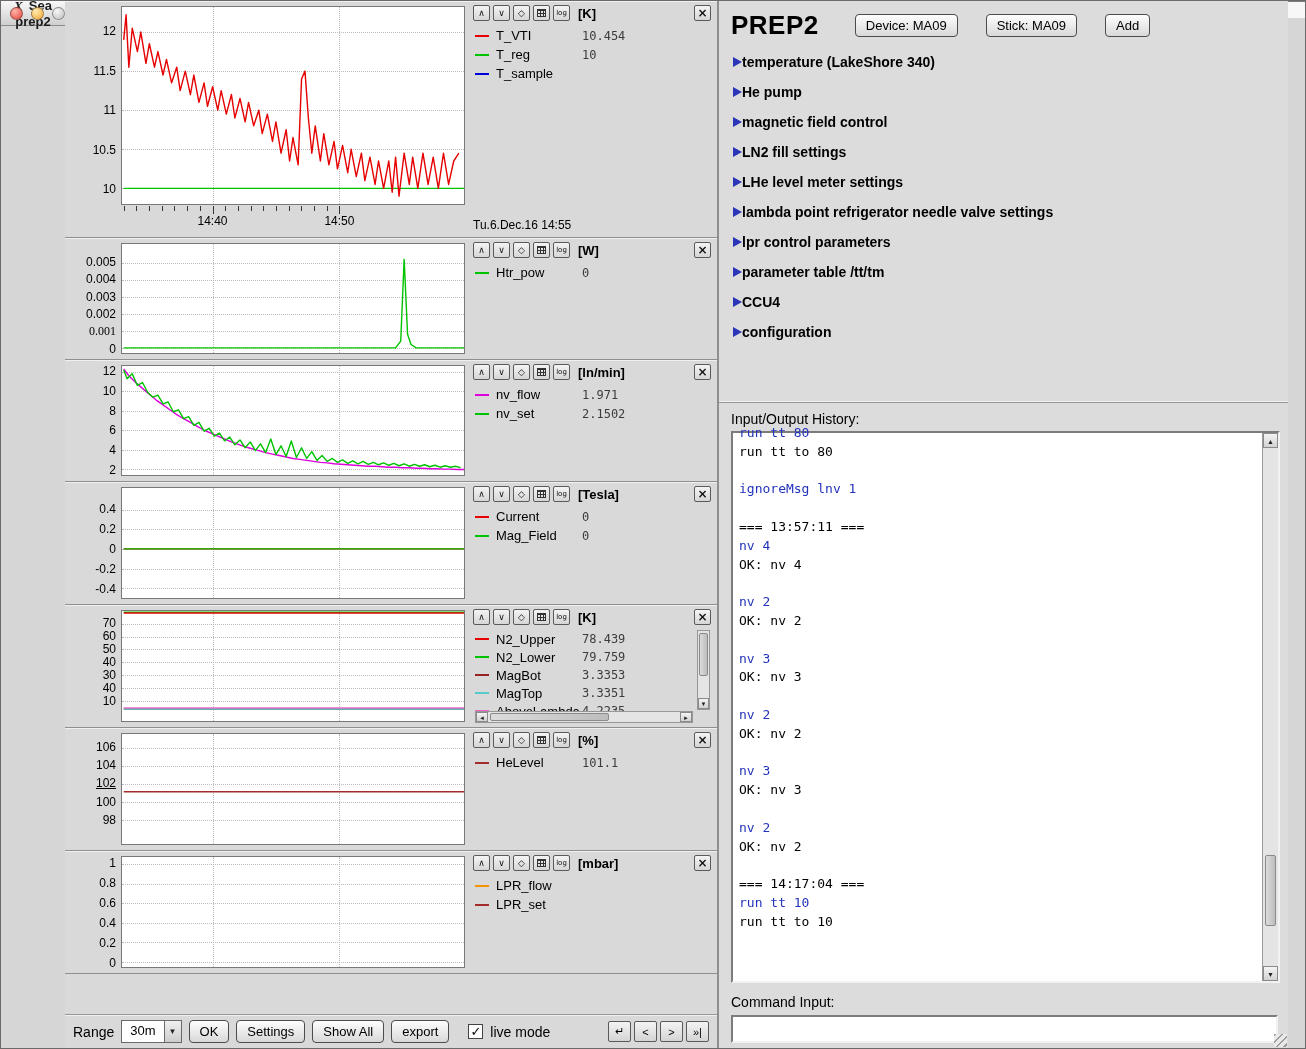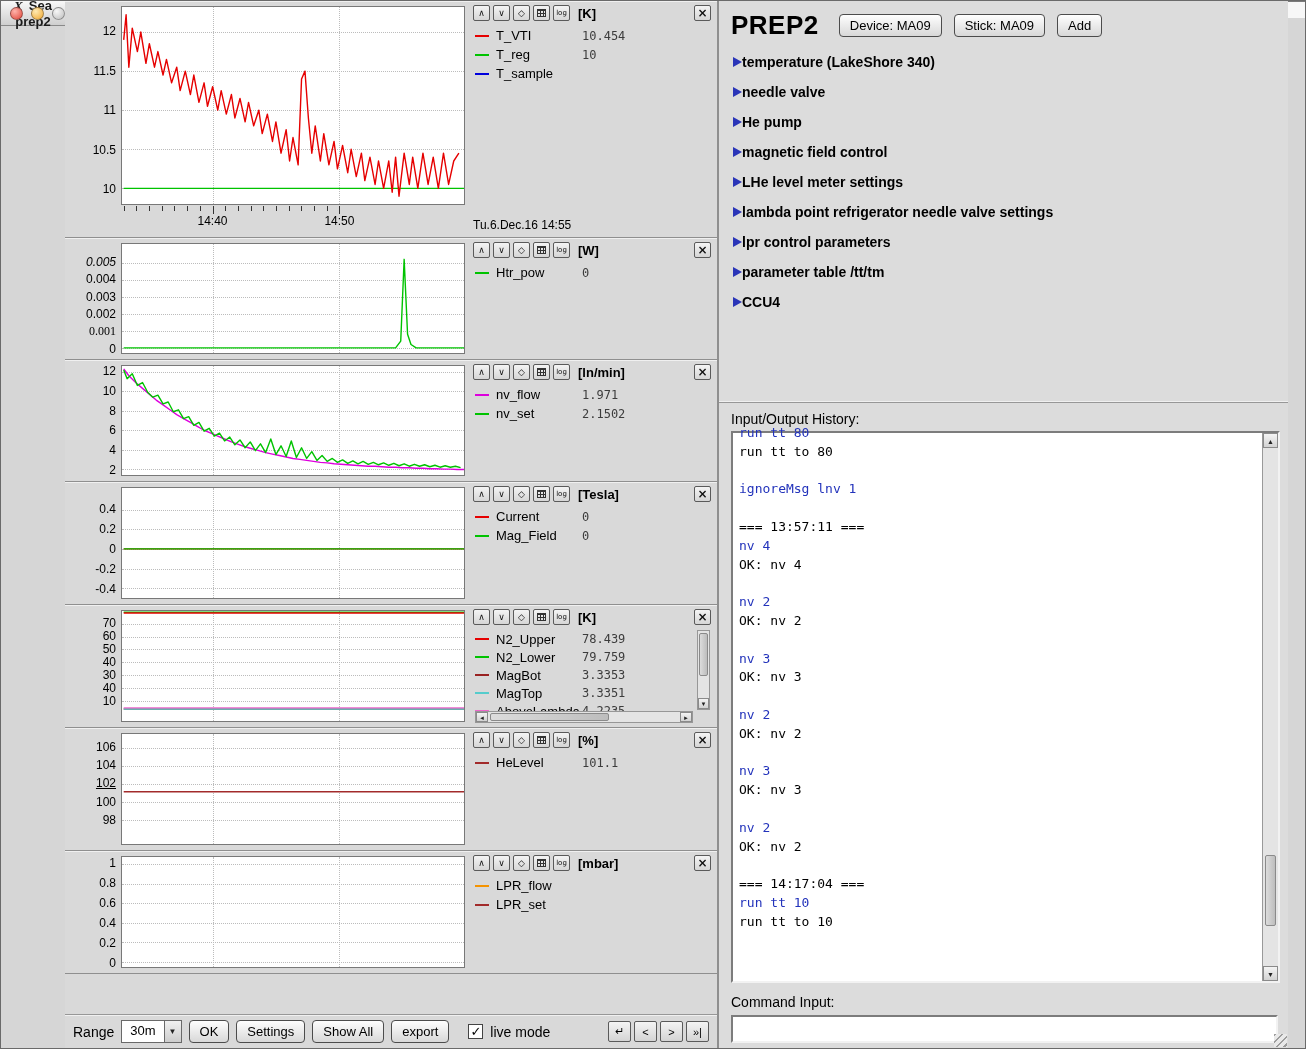--- a/index.html
+++ b/index.html
@@ -66,21 +66,21 @@
   .combo{height:23px;border:1px solid #696969;background:#fff;display:flex;align-items:stretch}
   .combo-val{padding:2px 8px 0 8px;font-size:13px}
   .combo-arrow{width:17px;background:linear-gradient(#f0f0f0,#cdcdcd);border-left:1px solid #696969;font-size:8px;display:flex;align-items:center;justify-content:center;color:#222}
   .btn{font-size:13px;padding:3px 10px;border:1px solid #4c4c4c;border-radius:4px;background:linear-gradient(#fefefe,#d8d8d8);color:#000}
   .cb{width:15px;height:15px;border:1px solid #444;background:#fff;display:flex;align-items:center;justify-content:center;font-size:13px;margin-left:12px}
   .cblabel{font-size:14px}
   .navgrp{margin-left:auto;display:flex;gap:3px}
   .navbtn{width:23px;height:21px;border:1px solid #5a5a5a;border-radius:2px;background:linear-gradient(#f4f4f4,#d4d4d4);font-size:11px;display:flex;align-items:center;justify-content:center;padding:0}
   
   .p2block{height:402px;flex:0 0 402px;border-bottom:1px solid #979797;box-shadow:inset 0 -1px 0 #f0f0f0}
-  .p2head{display:flex;align-items:center;gap:12px;padding:9px 28px 6px 12px}
+  .p2head{display:flex;align-items:center;gap:28px;padding:9px 28px 6px 12px}
   .p2title{font-size:26px;font-weight:bold;letter-spacing:.5px;margin-right:8px}
   .titem{display:flex;align-items:center;height:30px;padding-left:14px;font-weight:bold;font-size:14px;cursor:default}
   .tri{width:0;height:0;border-left:9px solid #2a35b8;border-top:5px solid transparent;border-bottom:5px solid transparent;flex:0 0 9px}
   .iosec{flex:1;display:flex;flex-direction:column;min-height:0}
   .seclabel{font-size:14px;padding:8px 12px 4px 12px}
   .sunken{border:2px solid;border-color:#7c7c7c #f2f2f2 #f2f2f2 #7c7c7c}
   .iobox{flex:1;margin:0 8px 3px 12px;position:relative;background:#fff;min-height:0}
   .iocontent{position:absolute;left:0;top:0;right:17px;bottom:0;overflow:hidden;padding:0 6px;font-family:"DejaVu Sans Mono","Liberation Mono",monospace;font-size:13px;line-height:18.8px;margin-top:-9px}
   .ioline{white-space:pre}
   .ioline.cmd{color:#2333bb}
@@ -189,21 +189,21 @@
                   <span class="lname">T_sample</span>
                   <span class="lval"></span>
                 </div>
               </div>
               <div class="tstamp">Tu.6.Dec.16 14:55</div>
             </div>
           </div>
           <div class="chart-row" style="height: 122px; flex: 0 0 122px;">
             <div class="ycol">
               <div class="yinner">
-                <div class="ytick" style="top: calc(17.19% - 7px); font-style: italic;">0.005</div>
+                <div class="ytick" style="top: calc(17.19% - 7px);">0.005</div>
                 <div class="ytick" style="top: calc(32.81% - 7px);">0.004</div>
                 <div class="ytick" style="top: calc(48.44% - 7px);">0.003</div>
                 <div class="ytick" style="top: calc(64.06% - 7px);">0.002</div>
                 <div class="ytick" style="top: calc(79.69% - 7px); font-family: Liberation Serif, serif;">0.001</div>
                 <div class="ytick" style="top: calc(95.31% - 7px);">0</div>
               </div>
             </div>
             <div class="plotwrap">
               <div class="plot">
                 <div class="grid-h" style="top: 17.19%;"></div>
@@ -553,49 +553,53 @@
           <button class="btn">Stick: MA09</button>
           <button class="btn">Add</button>
         </div>
         <div id="tree">
             <div class="titem">
               <span class="tri"></span>
               <span class="tlabel">temperature (LakeShore 340)</span>
             </div>
             <div class="titem">
               <span class="tri"></span>
-              <span class="tlabel">needle valve</span>
-            </div>
-            <div class="titem">
-              <span class="tri"></span>
               <span class="tlabel">He pump</span>
             </div>
             <div class="titem">
               <span class="tri"></span>
               <span class="tlabel">magnetic field control</span>
             </div>
             <div class="titem">
               <span class="tri"></span>
+              <span class="tlabel">LN2 fill settings</span>
+            </div>
+            <div class="titem">
+              <span class="tri"></span>
               <span class="tlabel">LHe level meter settings</span>
             </div>
             <div class="titem">
               <span class="tri"></span>
               <span class="tlabel">lambda point refrigerator needle valve settings</span>
             </div>
             <div class="titem">
               <span class="tri"></span>
               <span class="tlabel">lpr control parameters</span>
             </div>
             <div class="titem">
               <span class="tri"></span>
               <span class="tlabel">parameter table /tt/tm</span>
             </div>
             <div class="titem">
               <span class="tri"></span>
               <span class="tlabel">CCU4</span>
+            </div>
+            <div class="titem">
+              <span class="tri"></span>
+              <span class="tlabel">configuration</span>
             </div>
           </div>
       </div>
 
       <div class="iosec">
         <div class="seclabel">Input/Output History:</div>
         <div class="iobox sunken">
           <div class="iocontent" id="io-lines">
               <div class="ioline cmd">run tt 80</div>
               <div class="ioline">run tt to 80</div>

